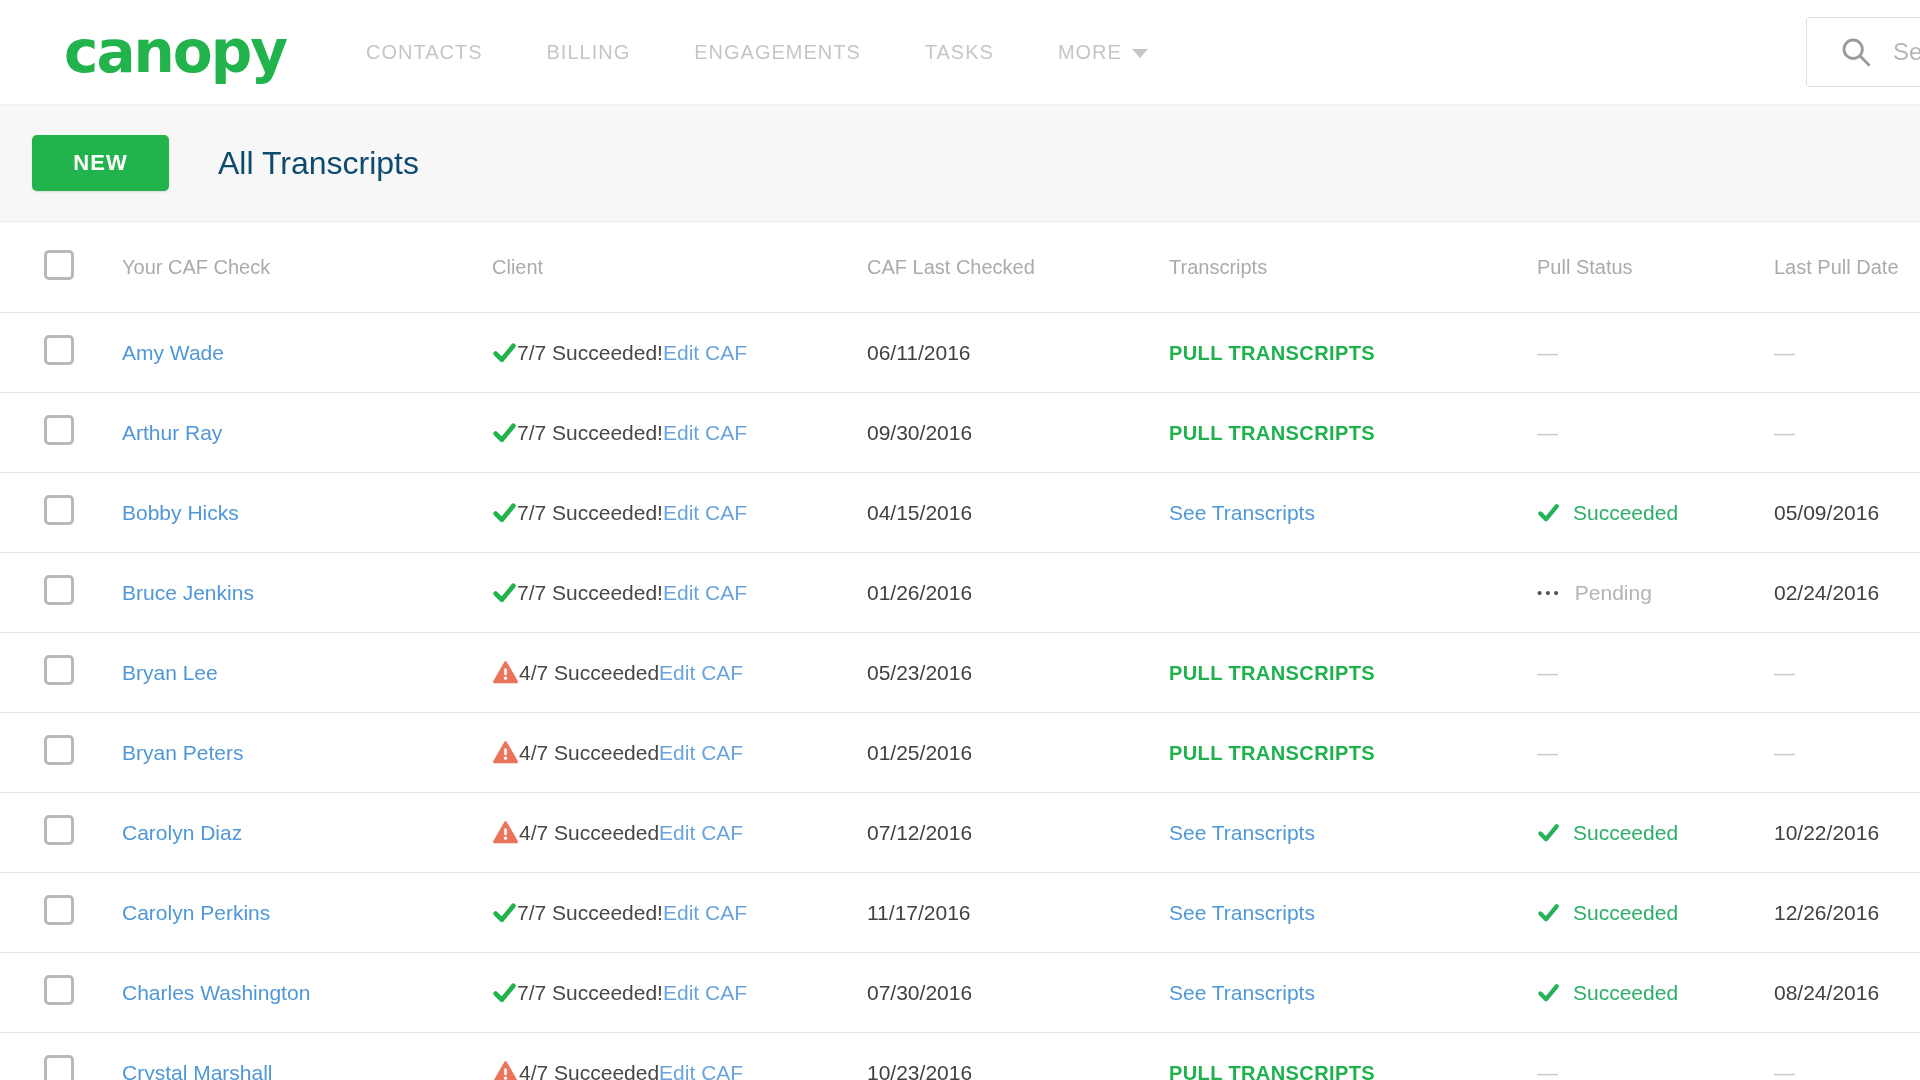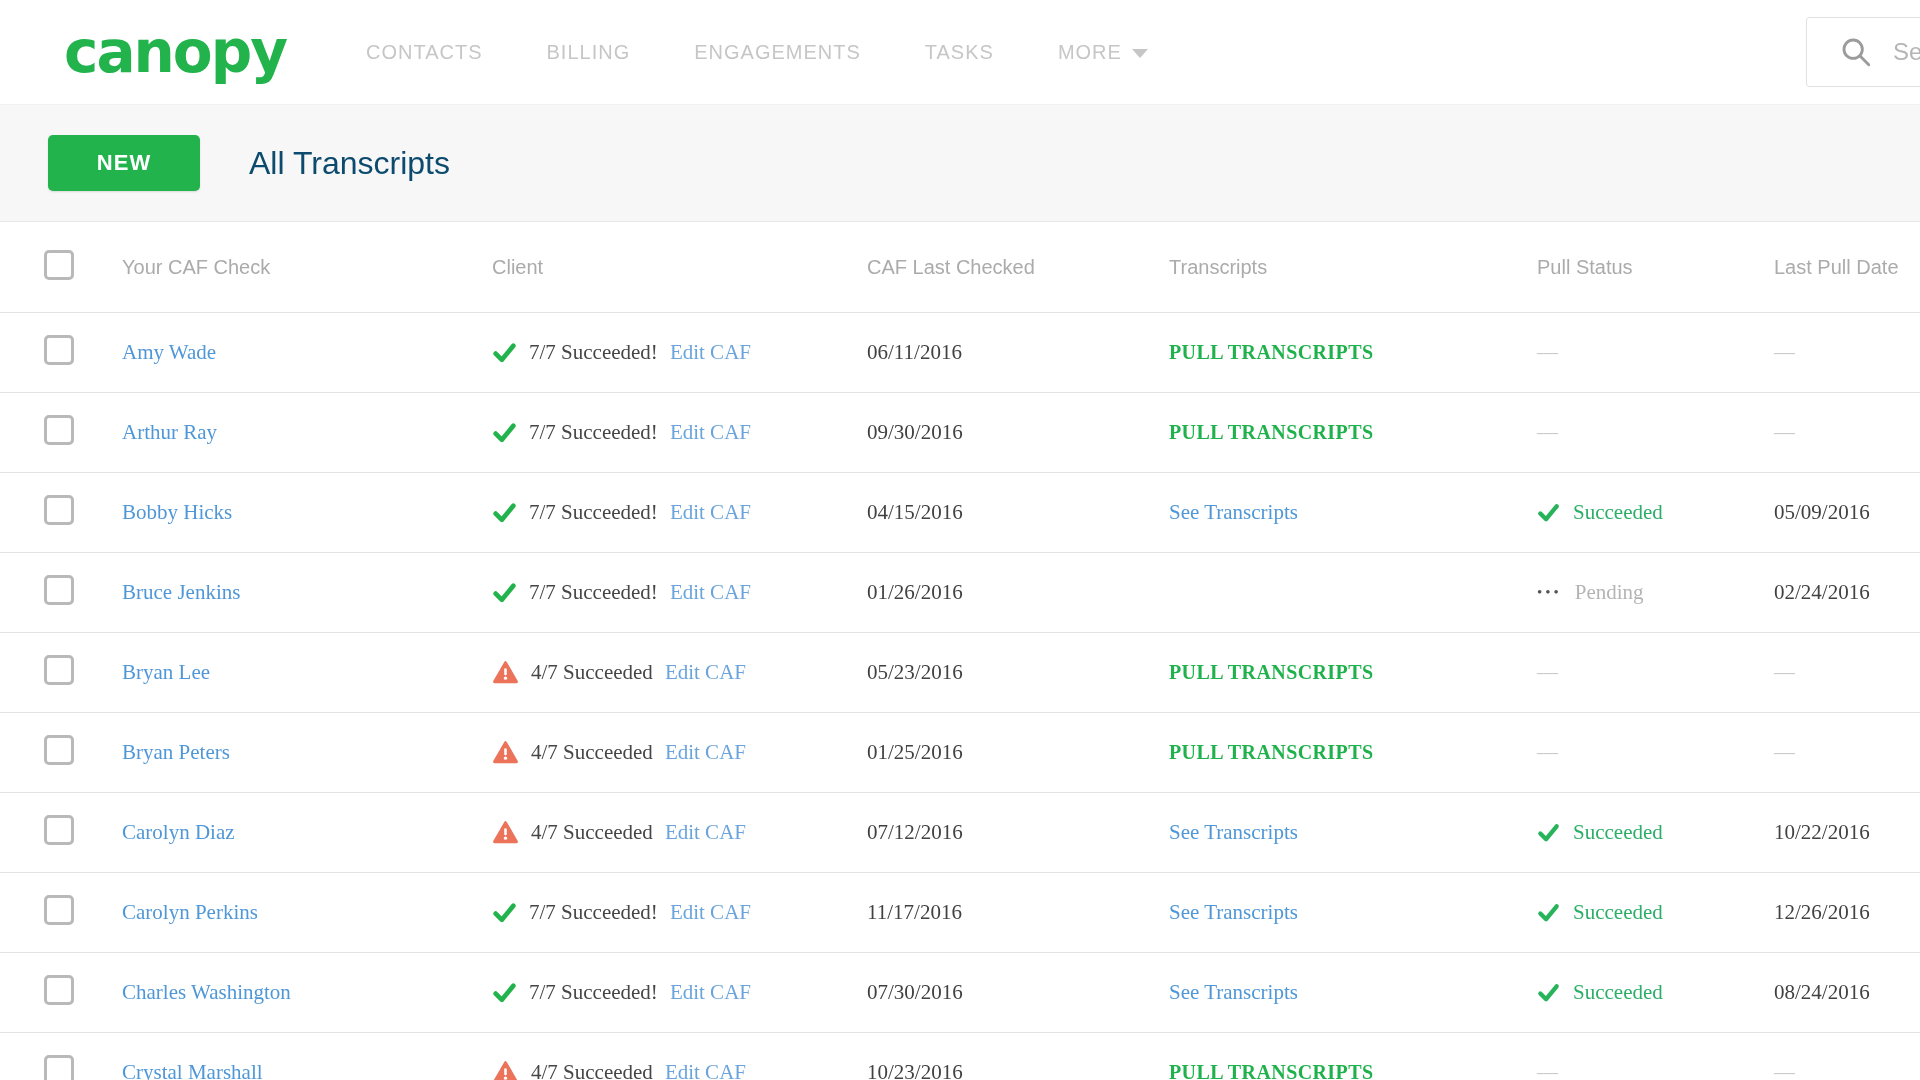--- a/index.html
+++ b/index.html
@@ -20,35 +20,35 @@
                 border:1px solid #e2e2e2; border-radius:3px; background:#fff;
                 display:flex; align-items:center; padding-left:32px; gap:20px; }
   .search-box svg { flex:0 0 auto; }
   .search-box input { border:none; outline:none; font-size:24px; color:#666; width:220px;
                       font-family:inherit; }
   .search-box input::placeholder { color:#b5b5b5; }
 
   
   .subheader { height:117px; background:#f7f7f7; border-bottom:1px solid #e9e9e9;
                display:flex; align-items:center; box-shadow:0 2px 3px rgba(0,0,0,0.03); }
-  .new-btn { margin-left:48px; width:152px; height:56px; background:#22B34C; color:#fff;
+  .new-btn { margin-left:32px; width:137px; height:56px; background:#22B34C; color:#fff;
              font-size:22px; font-weight:bold; letter-spacing:1px; border:none; border-radius:5px;
              cursor:pointer; font-family:inherit; box-shadow:0 1px 2px rgba(0,0,0,0.12); }
   .page-title { margin-left:49px; font-size:32px; color:#0c4a6e; }
 
   
   .grid { display:grid; grid-template-columns:122px 370px 375px 302px 368px 237px 1fr;
           align-items:center; }
   .table-header { height:90px; color:#ababab; font-size:20px; background:#fff; }
   .cb-cell { padding-left:44px; }
   .checkbox { width:30px; height:30px; border:3px solid #b9b9b9; border-radius:5px;
               background:#fff; display:inline-block; cursor:pointer; }
-  .row { height:80px; border-top:1px solid #e3e3e3; font-size:21px; color:#414141;font-family:Liberation Serif, serif; }
+  .row { height:80px; border-top:1px solid #e3e3e3; font-size:21px; color:#414141; }
   .client-link { color:#4F97D7; cursor:pointer; }
-  .caf-cell { display:flex; align-items:center; gap:12px;text-align:right; }
+  .caf-cell { display:flex; align-items:center; gap:0;text-align:right; }
   .caf-text { color:#464646; }
   .edit-caf { color:#6BA4DC; cursor:pointer; }
   .pull-btn { color:#1FB14C; font-weight:bold; font-size:20px; letter-spacing:0.4px; cursor:pointer; }
   .see-link { color:#4F97D7; cursor:pointer; }
   .status-cell { display:flex; align-items:center; gap:13px; }
   .status-succeeded { color:#2BAE66; }
   .status-pending { color:#b4b4b4; }
   .dots { color:#555; font-size:15px; letter-spacing:3px; line-height:1; }
   .dash { color:#c9c9c9; }
   .icon { display:inline-flex; }

